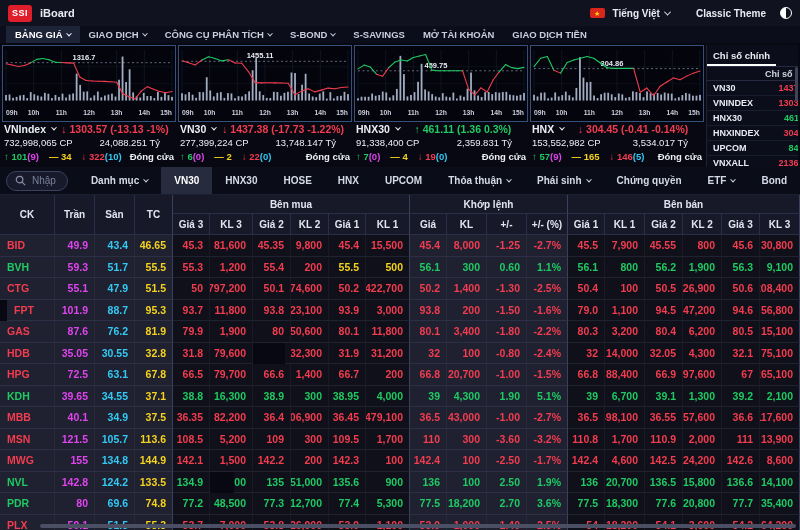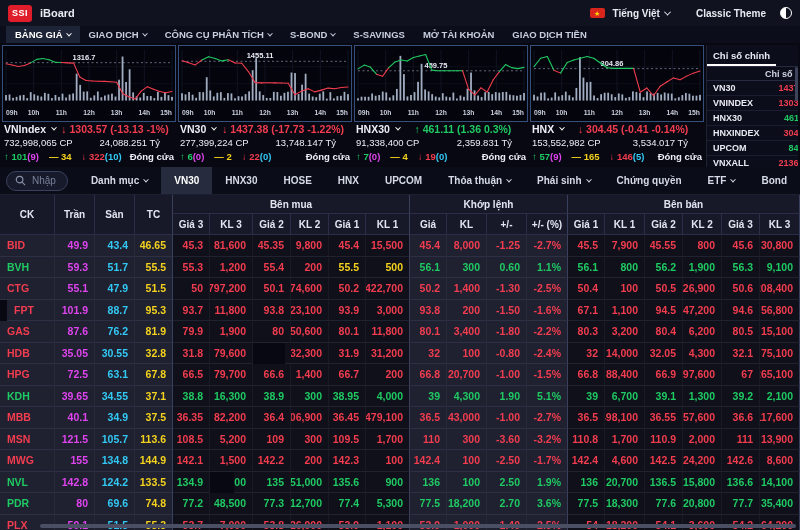--- a/index.html
+++ b/index.html
@@ -791,21 +791,21 @@
         <div class="td zd" style="color: rgb(242, 60, 79);">93.7</div>
         <div class="td zd" style="color: rgb(242, 60, 79);">11,800</div>
         <div class="td zd" style="color: rgb(242, 60, 79);">93.8</div>
         <div class="td zd" style="color: rgb(242, 60, 79);">23,100</div>
         <div class="td zd" style="color: rgb(242, 60, 79);">93.9</div>
         <div class="td zd gsep" style="color: rgb(242, 60, 79);">3,000</div>
         <div class="td zl" style="color: rgb(242, 60, 79);">93.8</div>
         <div class="td zl" style="color: rgb(242, 60, 79);">200</div>
         <div class="td zl" style="color: rgb(242, 60, 79);">-1.50</div>
         <div class="td zl gsep" style="color: rgb(242, 60, 79);">-1.6%</div>
-        <div class="td zd" style="color: rgb(242, 60, 79);">67.1</div>
+        <div class="td zd" style="color: rgb(242, 60, 79);">79.0</div>
         <div class="td zd" style="color: rgb(242, 60, 79);">1,100</div>
         <div class="td zd" style="color: rgb(242, 60, 79);">94.5</div>
         <div class="td zd" style="color: rgb(242, 60, 79);">47,200</div>
         <div class="td zd" style="color: rgb(242, 60, 79);">94.6</div>
         <div class="td zd gsep" style="color: rgb(242, 60, 79);">56,800</div>
       </div>
       <div class="trow">
         <div class="td zl ck" style="color: rgb(242, 60, 79);">GAS</div>
         <div class="td zl" style="color: rgb(224, 68, 239);">87.6</div>
         <div class="td zl" style="color: rgb(50, 201, 244);">76.2</div>

